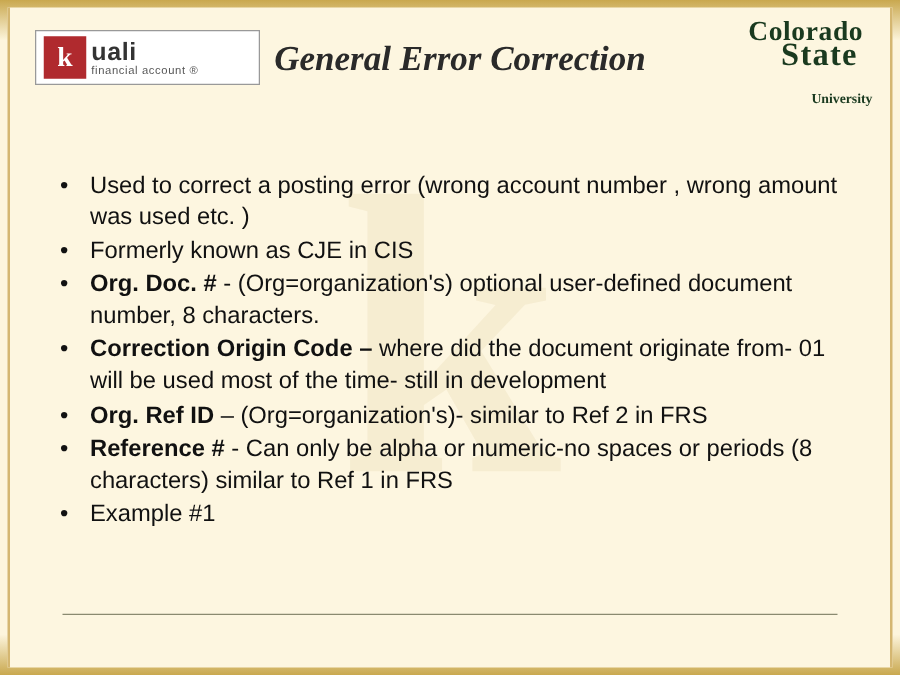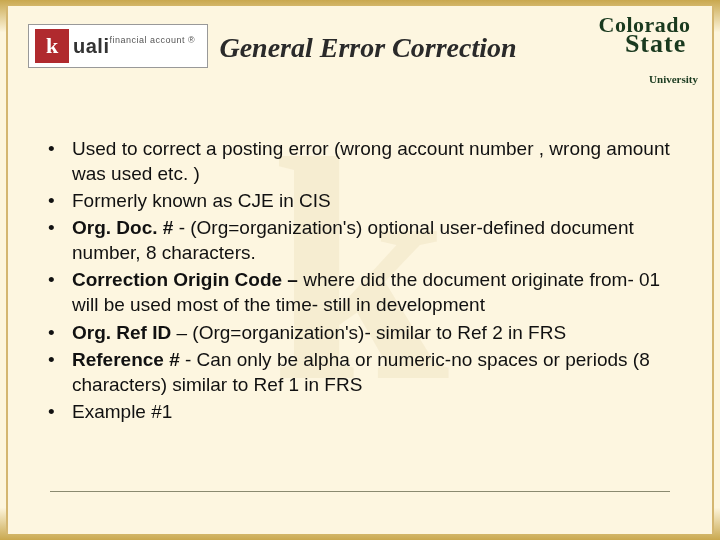--- a/index.html
+++ b/index.html
@@ -43,21 +43,21 @@
     padding: 2px 6px;
     gap: 4px;
   }
   .logo-left .sq {
     width: 34px; height: 34px;
     background: #b02a2e;
     display: flex; align-items: center; justify-content: center;
     color: #fff; font-weight: bold; font-size: 22px;
     font-family: Georgia, serif;
   }
-  .logo-left .text-block { display: flex; flex-direction: row; line-height: 1; }
+  .logo-left .text-block { display: flex; flex-direction: column; line-height: 1; }
   .logo-left .brand { font-size: 20px; font-weight: bold; color: #333; letter-spacing: 0.5px; }
   .logo-left .sub { font-size: 9px; color: #555; letter-spacing: 0.5px; }
   .title {
     position: absolute;
     top: 26px; left: 16px; right: 0;
     text-align: center;
     font-family: "Times New Roman", Georgia, serif;
     font-style: italic;
     font-weight: bold;
     font-size: 28px;

